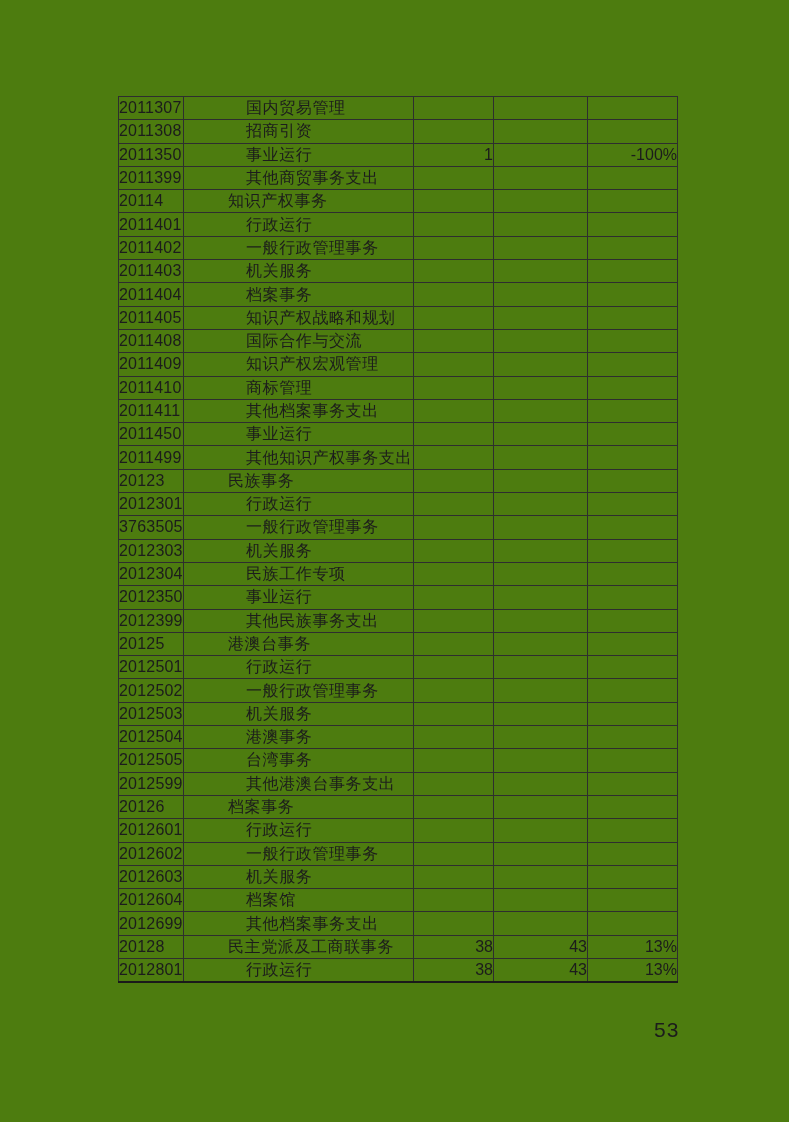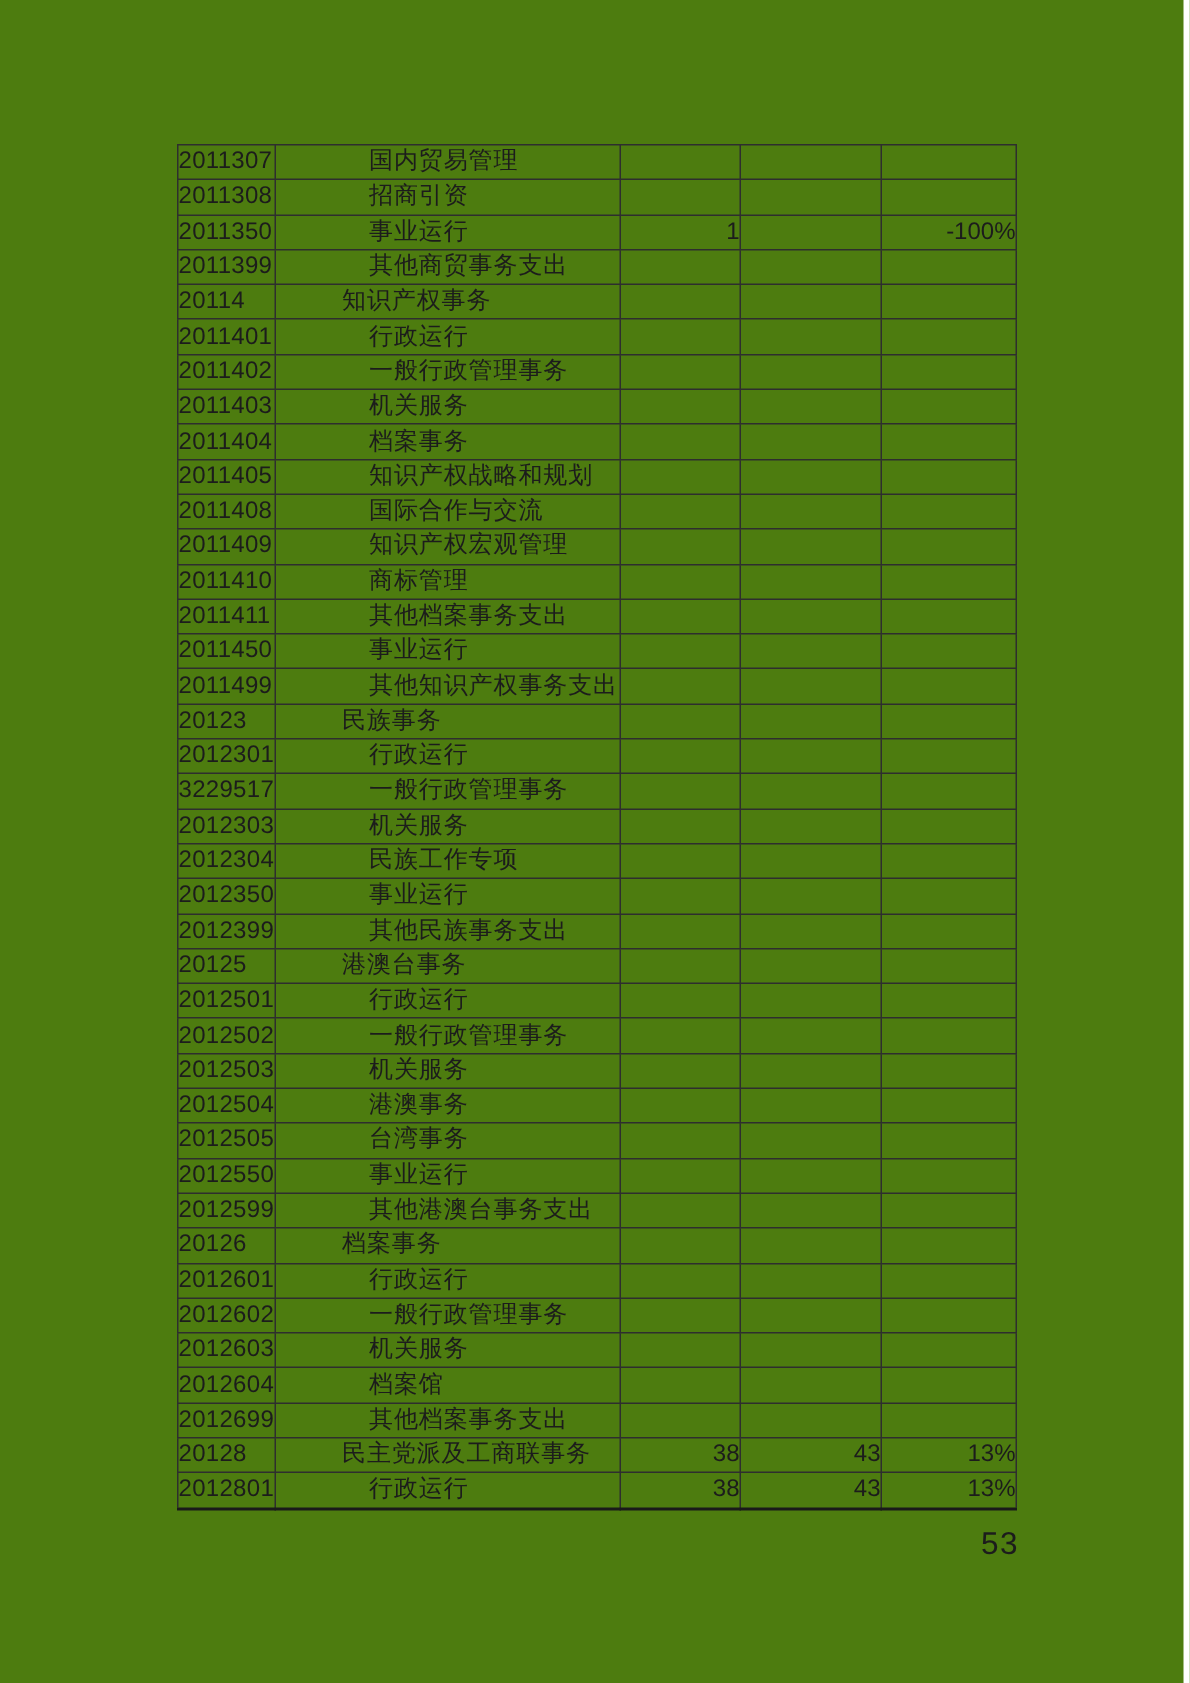--- a/index.html
+++ b/index.html
@@ -195,21 +195,21 @@
           <td class="col-pct"></td>
         </tr>
         <tr>
           <td class="col-code">2012301</td>
           <td class="col-name level-2">行政运行</td>
           <td class="col-num"></td>
           <td class="col-num"></td>
           <td class="col-pct"></td>
         </tr>
         <tr>
-          <td class="col-code">3229517</td>
+          <td class="col-code">3763505</td>
           <td class="col-name level-2">一般行政管理事务</td>
           <td class="col-num"></td>
           <td class="col-num"></td>
           <td class="col-pct"></td>
         </tr>
         <tr>
           <td class="col-code">2012303</td>
           <td class="col-name level-2">机关服务</td>
           <td class="col-num"></td>
           <td class="col-num"></td>
@@ -267,27 +267,20 @@
         <tr>
           <td class="col-code">2012504</td>
           <td class="col-name level-2">港澳事务</td>
           <td class="col-num"></td>
           <td class="col-num"></td>
           <td class="col-pct"></td>
         </tr>
         <tr>
           <td class="col-code">2012505</td>
           <td class="col-name level-2">台湾事务</td>
-          <td class="col-num"></td>
-          <td class="col-num"></td>
-          <td class="col-pct"></td>
-        </tr>
-        <tr>
-          <td class="col-code">2012550</td>
-          <td class="col-name level-2">事业运行</td>
           <td class="col-num"></td>
           <td class="col-num"></td>
           <td class="col-pct"></td>
         </tr>
         <tr>
           <td class="col-code">2012599</td>
           <td class="col-name level-2">其他港澳台事务支出</td>
           <td class="col-num"></td>
           <td class="col-num"></td>
           <td class="col-pct"></td>

